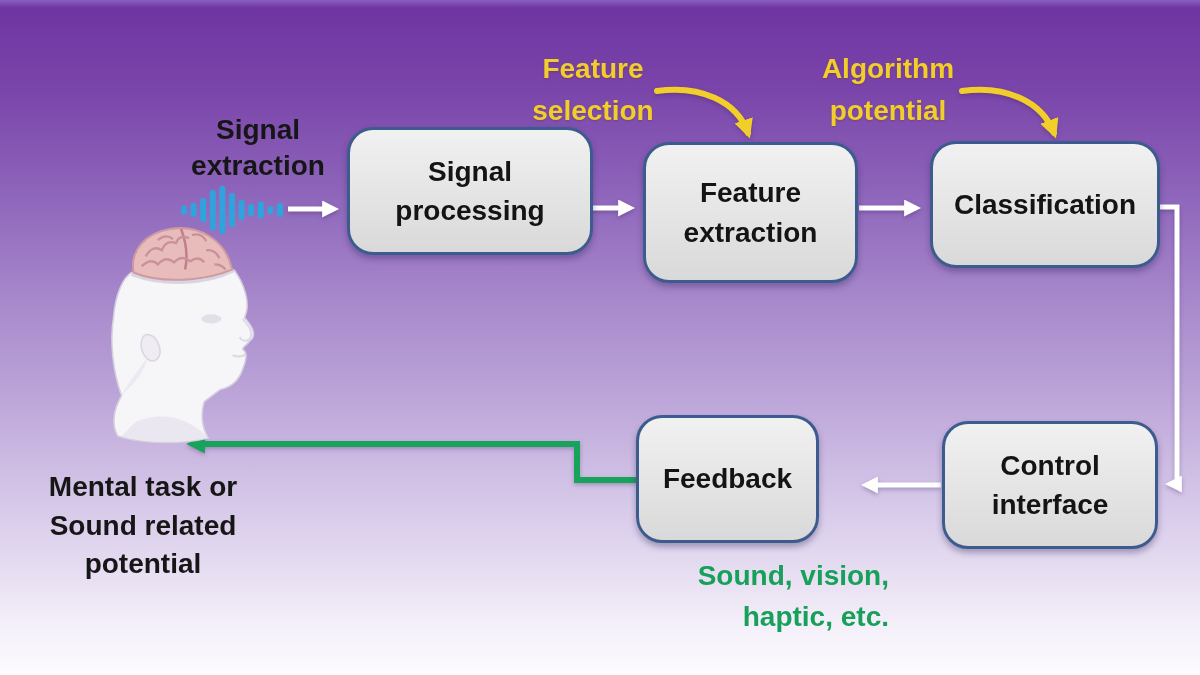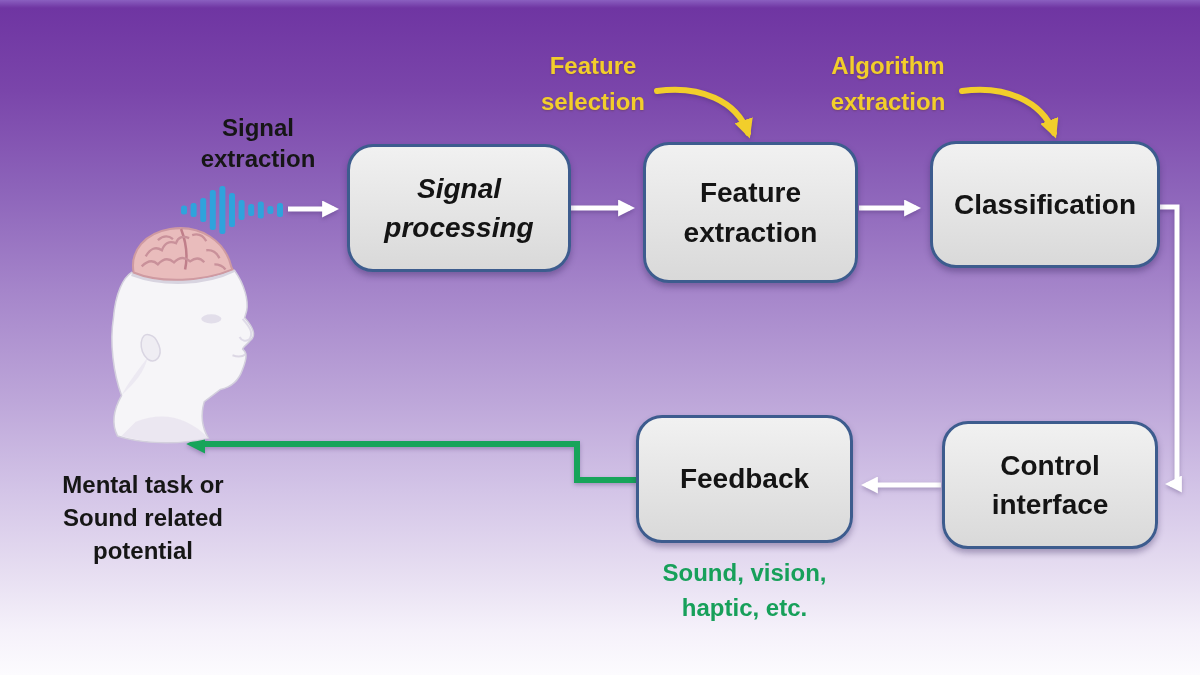--- a/index.html
+++ b/index.html
@@ -13,35 +13,35 @@
   }
   .node {
     position:absolute;
     background:linear-gradient(180deg,#f1f1f1 0%,#e4e4e4 55%,#d9d9d9 100%);
     border:3px solid #3d5c8e; border-radius:26px;
     display:flex; align-items:center; justify-content:center; text-align:center;
     font-weight:bold; font-size:28px; line-height:1.4; color:#141414;
     box-shadow:0 4px 6px rgba(42,28,84,.35);
     box-sizing:border-box; padding:6px 10px;
   }
-  #node-signal-processing  { left:347px; top:144px; width:224px; height:128px;font-style:italic; }
+  #node-signal-processing  { left:347px; top:127px; width:246px; height:128px; }
   #node-feature-extraction { left:643px; top:142px; width:215px; height:141px; }
   #node-classification     { left:930px; top:141px; width:230px; height:127px; }
   #node-control-interface  { left:942px; top:421px; width:216px; height:128px; }
-  #node-feedback           { left:636px; top:415px; width:217px; height:128px; }
+  #node-feedback           { left:636px; top:415px; width:183px; height:128px; }
 
-  .lbl { position:absolute; font-weight:bold; font-size:24px; text-align:center; }
+  .lbl { position:absolute; font-weight:bold; font-size:28px; text-align:center; }
   .lbl-black  { color:#161616; }
   .lbl-yellow { color:#f2ce2b; text-shadow:0 1px 2px rgba(80,50,10,.3); line-height:1.5; }
   .lbl-green  { color:#17a05a; line-height:1.45; }
   #lbl-signal-acquisition { left:163px; top:112px; width:190px; line-height:1.3; }
   #lbl-feature-selection  { left:528px; top:48px;  width:130px; }
   #lbl-algorithm-selection{ left:818px; top:48px;  width:140px; }
   #lbl-mental-task        { left:43px;  top:468px; width:200px; line-height:1.38; }
-  #lbl-feedback-modalities{ left:632px; top:556px; width:225px; }
+  #lbl-feedback-modalities{ left:664px; top:556px; width:225px;text-align:right; }
 
   svg.connectors { position:absolute; left:0; top:0; }
   .wa { stroke:#ffffff; stroke-width:5;  fill:none; }
   .ga { stroke:#17a45a; stroke-width:6;  fill:none; }
   .ya { stroke:#f2ce2b; stroke-width:6;  fill:none; stroke-linecap:round; }
   .connectors { filter:drop-shadow(0 2px 2px rgba(50,30,90,.30)); }
 
   #waveform-icon { position:absolute; left:180px; top:183px; }
   #head-illustration { position:absolute; left:82px; top:222px; }
 </style>
@@ -123,17 +123,17 @@
   </svg>
 
   <div class="node" id="node-signal-processing">Signal processing</div>
   <div class="node" id="node-feature-extraction">Feature extraction</div>
   <div class="node" id="node-classification">Classification</div>
   <div class="node" id="node-control-interface">Control interface</div>
   <div class="node" id="node-feedback">Feedback</div>
 
   <div class="lbl lbl-black" id="lbl-signal-acquisition">Signal extraction</div>
   <div class="lbl lbl-yellow" id="lbl-feature-selection">Feature selection</div>
-  <div class="lbl lbl-yellow" id="lbl-algorithm-selection">Algorithm extraction</div>
+  <div class="lbl lbl-yellow" id="lbl-algorithm-selection">Algorithm potential</div>
   <div class="lbl lbl-black" id="lbl-mental-task">Mental task or Sound related potential</div>
   <div class="lbl lbl-green" id="lbl-feedback-modalities">Sound, vision, haptic, etc.</div>
 
 </div>
 
 </body></html>

